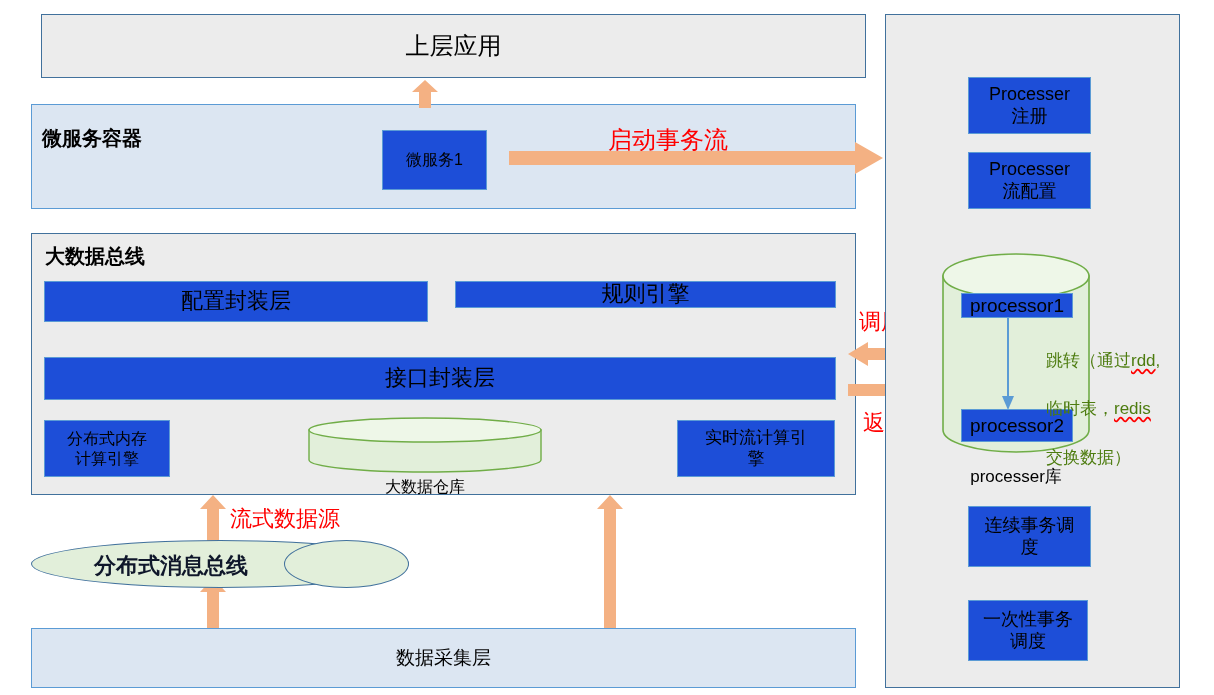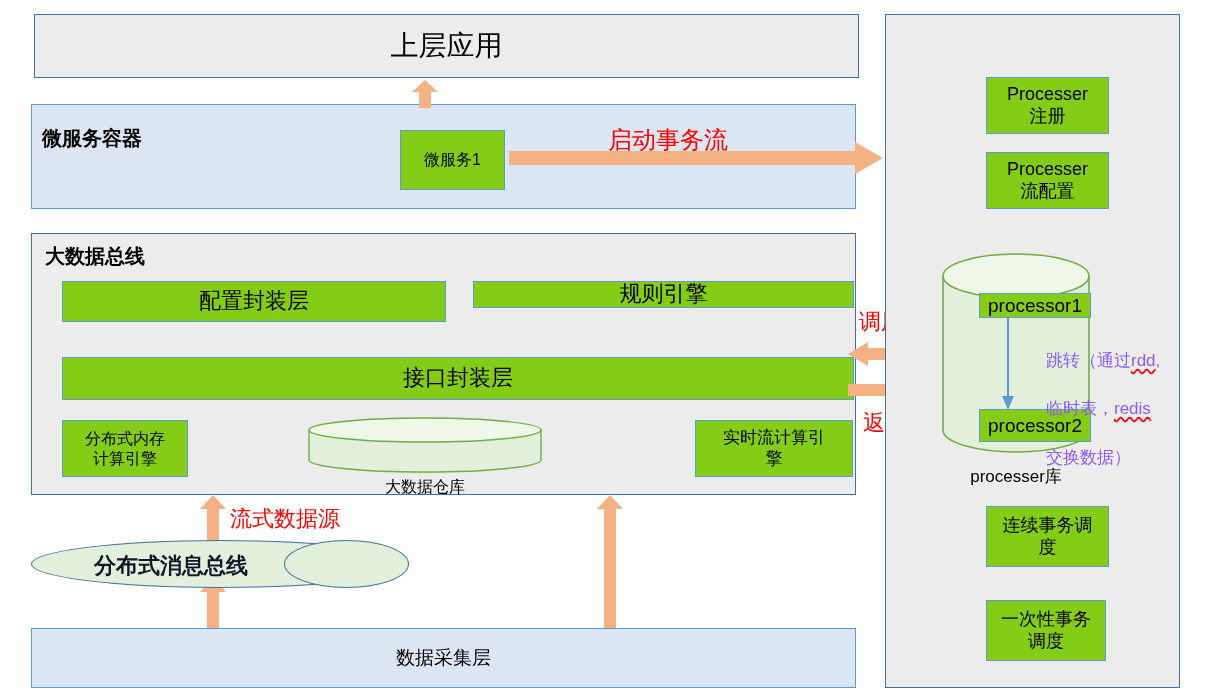--- a/index.html
+++ b/index.html
@@ -30,39 +30,38 @@
   
   .panel-gray {
     background: #ececec;
     border: 1px solid #41719c;
   }
   .panel-blue {
     background: #dce6f2;
     border: 1px solid #5b9bd5;
   }
   .inner-blue {
-    background: #84cc16;
+    background: #1d4ed8;
     border: 1px solid #5b9bd5;
-    margin-left: 18px;
   }
   .panel-title {
     position: absolute;
     font-weight: bold;
     color: #000;
     white-space: nowrap;
   }
   .red-label {
     position: absolute;
     color: #ff0000;
     white-space: nowrap;
     line-height: 1.35;
   }
   .red-note {
     position: absolute;
-    color: #8b5cf6;
+    color: #4d7c0f;
     line-height: 1.42;
     white-space: pre-line;
   }
   .wavy {
     text-decoration: underline wavy #ff0000;
     text-underline-offset: 2px;
   }
   
   .arrow {
     position: absolute;
@@ -92,21 +91,21 @@
     font-weight: bold;
     color: #0f172a;
     white-space: nowrap;
   }
 </style>
 </head>
 <body>
 
 <div id="canvas">
 
-  <div class="box panel-gray" style="left:34px; top:14px; width:825px; height:64px; font-size:28px;">
+  <div class="box panel-gray" style="left:41px; top:14px; width:825px; height:64px; font-size:24px;">
     <span>上层应用</span>
   </div>
 
   <div class="box panel-blue" style="left:31px; top:104px; width:825px; height:105px;"></div>
   <div class="panel-title" style="left:42px; top:125px; font-size:20px;">微服务容器</div>
   <div class="box inner-blue" style="left:382px; top:130px; width:105px; height:60px; font-size:16px;">
     <span>微服务1</span>
   </div>
 
   <div class="arrow" style="left:412px; top:80px; width:26px; height:28px;">

